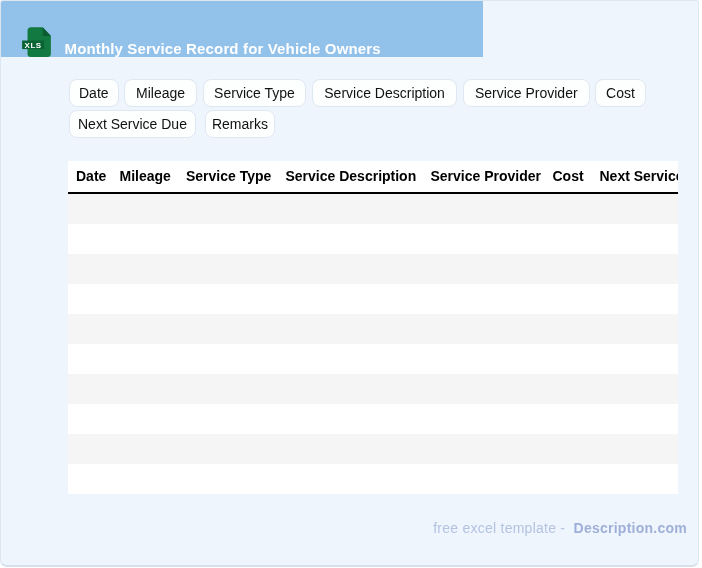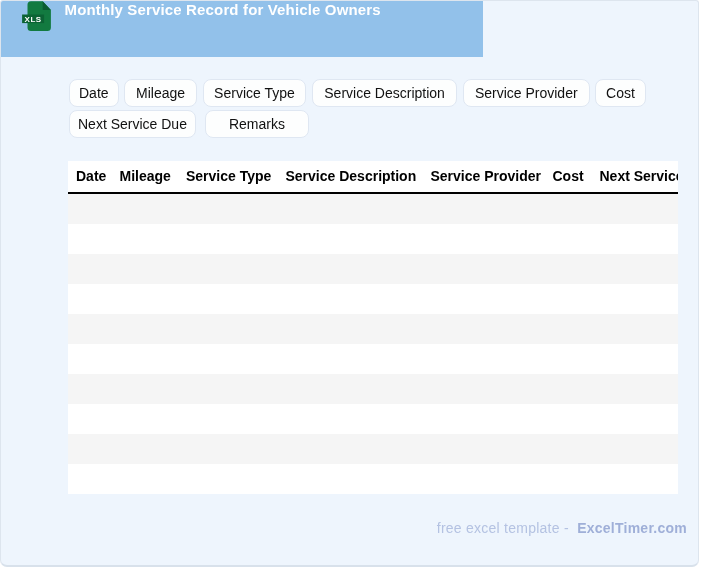--- a/index.html
+++ b/index.html
@@ -1,19 +1,19 @@
 <!DOCTYPE html>
 <html><head>
 <meta charset="utf-8">
 <style>
   html,body{margin:0;padding:0;}
   body{width:702px;height:568px;font-family:"Liberation Sans",sans-serif;background:#fff;}
   .card{position:absolute;left:0;top:0;width:699px;height:567px;background:#eef5fd;
         border:1px solid #dde5ee;border-bottom:2px solid #d8e1eb;border-radius:3px 3px 7px 7px;overflow:hidden;box-sizing:border-box;}
-  .topbar{position:absolute;left:0;top:0;width:482px;height:56px;background:#92c1ea;display:flex;align-items:flex-start;}
+  .topbar{position:absolute;left:0;top:0;width:482px;height:56px;background:#92c1ea;display:flex;align-items:flex-end;}
   .topbar svg{margin-left:20.5px;}
   .title{color:#ffffff;font-size:15px;font-weight:bold;margin-left:13px;letter-spacing:0.15px;white-space:nowrap;}
   .pillrow{position:absolute;left:68px;display:flex;column-gap:5.5px;}
   .pill{background:#fdfefe;border:1px solid #dfe7f2;border-radius:8px;height:28px;line-height:26px;
         padding:0 11px;font-size:14px;color:#111;box-sizing:border-box;}
   .tbl{position:absolute;left:67px;top:160px;width:610px;height:333px;overflow:hidden;}
   .thead{position:absolute;left:0;top:0;width:610px;height:33px;background:#ffffff;border-bottom:2px solid #000;box-sizing:border-box;}
   .thead span{position:absolute;top:0;font-size:14px;font-weight:bold;color:#000;line-height:31px;white-space:nowrap;}
   .row{position:absolute;left:0;width:610px;height:30px;}
   .odd{background:#f5f5f5;}
@@ -37,21 +37,21 @@
   <div class="pillrow" style="top:78px">
     <div class="pill" style="padding:0 9px">Date</div>
     <div class="pill">Mileage</div>
     <div class="pill" style="padding:0 10.5px">Service Type</div>
     <div class="pill" style="padding:0 11.5px">Service Description</div>
     <div class="pill">Service Provider</div>
     <div class="pill" style="padding:0 10px">Cost</div>
   </div>
   <div class="pillrow" style="top:109px;column-gap:9px">
     <div class="pill" style="padding:0 8px">Next Service Due</div>
-    <div class="pill" style="padding:0 23px">Remarks</div>
+    <div class="pill" style="padding:0 6px">Remarks</div>
   </div>
 
   <div class="tbl">
     <div class="thead">
       <span style="left:8px">Date</span>
       <span style="left:51.5px">Mileage</span>
       <span style="left:118px">Service Type</span>
       <span style="left:217.5px">Service Description</span>
       <span style="left:362.5px">Service Provider</span>
       <span style="left:484.5px">Cost</span>
@@ -62,14 +62,14 @@
     <div class="row odd" style="top:93px"></div>
     <div class="row even" style="top:123px"></div>
     <div class="row odd" style="top:153px"></div>
     <div class="row even" style="top:183px"></div>
     <div class="row odd" style="top:213px"></div>
     <div class="row even" style="top:243px"></div>
     <div class="row odd" style="top:273px"></div>
     <div class="row even" style="top:303px"></div>
   </div>
 
-  <div class="footer">free excel template - &nbsp;<b>ExcelTimer.com</b></div>
+  <div class="footer">free excel template - &nbsp;<b>Description.com</b></div>
 </div>
 
 </body></html>

